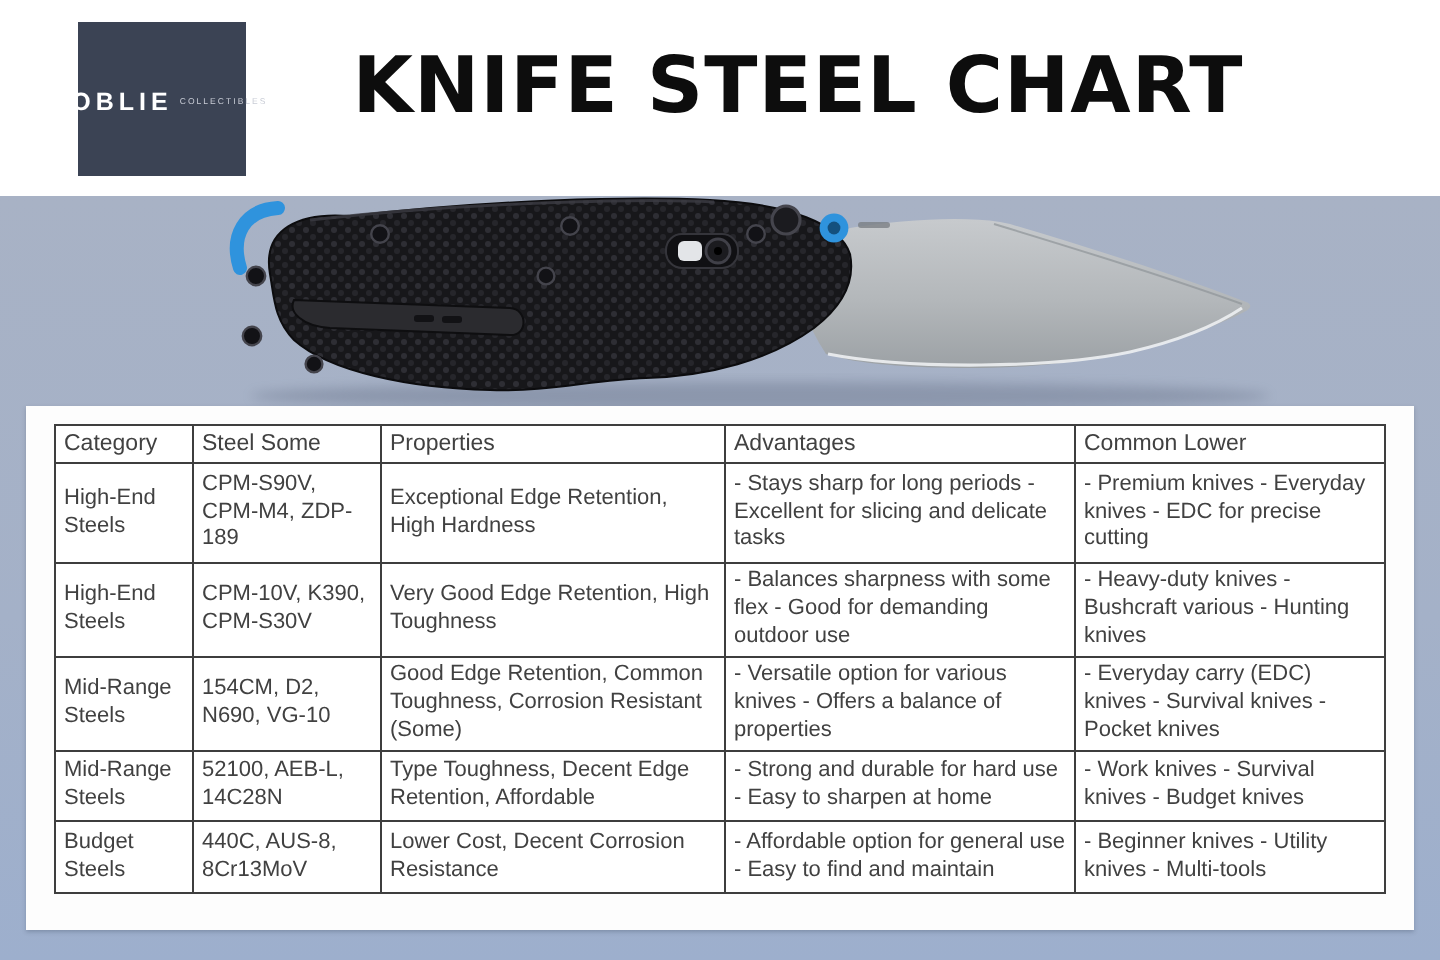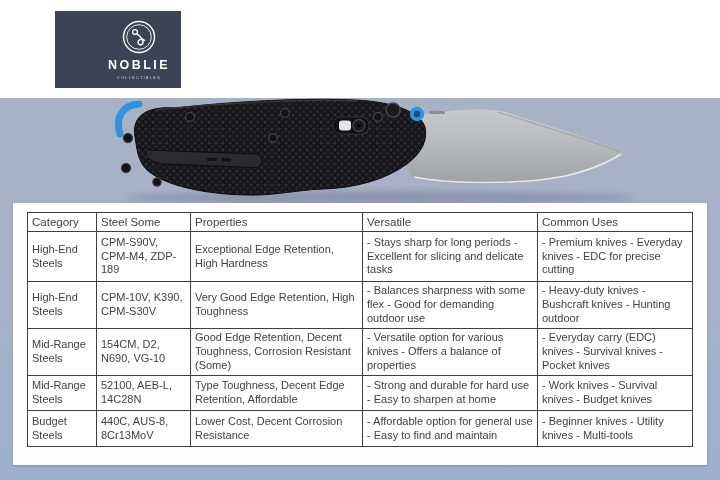--- a/index.html
+++ b/index.html
@@ -3,22 +3,22 @@
 <meta charset="utf-8">
 <style>
   html,body{margin:0;padding:0;background:#e8e8e8;}
   .page{
     position:relative;width:720px;height:480px;background:#ffffff;
     overflow:hidden;font-family:"Liberation Sans",sans-serif;
   }
   
   .header{position:absolute;left:0;top:0;width:720px;height:98px;background:#ffffff;}
   .logo{
-    position:absolute;left:55px;top:11px;width:84px;height:77px;background:#3b4354;
-    display:flex;flex-direction:column;align-items:center;justify-content:center;padding-left:42px;
+    position:absolute;left:39px;top:11px;width:84px;height:77px;background:#3b4354;
+    display:flex;flex-direction:row;align-items:center;justify-content:center;
   }
   .logo-emblem{width:36px;height:36px;}
   .logo-name{color:#ffffff;font-size:12.5px;font-weight:bold;letter-spacing:2.5px;margin-top:3px;}
   .logo-tag{color:#c9cdd6;font-size:5px;letter-spacing:1.2px;margin-top:2px;transform:scale(.85);}
   .title{
     position:absolute;left:158px;top:21px;width:482px;text-align:center;
     font-family:"DejaVu Sans","Liberation Sans",sans-serif;font-weight:bold;
     font-size:39px;letter-spacing:.5px;color:#0d0d0d;white-space:nowrap;
   }
   
@@ -56,20 +56,21 @@
     <div class="logo">
       <svg class="logo-emblem" viewBox="0 0 36 36">
         <circle cx="18" cy="18" r="15.5" fill="none" stroke="#ffffff" stroke-width="1.4"></circle>
         <circle cx="18" cy="18" r="12.3" fill="none" stroke="#ffffff" stroke-width="0.9"></circle>
         <circle cx="14" cy="13" r="2.4" fill="none" stroke="#ffffff" stroke-width="1.3"></circle>
         <path d="M16,15 C20,18 22,20 22,23 C22,25.5 19.8,26.5 18.2,25.4 C16.4,24.2 16.6,21.6 18.8,20.6 C20.4,19.9 22.4,20.3 23.4,21.2" fill="none" stroke="#ffffff" stroke-width="1.5" stroke-linecap="round"></path>
       </svg>
       <div class="logo-name">NOBLIE</div>
       <div class="logo-tag">COLLECTIBLES</div>
     </div>
+    <div class="title">KNIFE STEEL CHART</div>
   </div>
 
   <div class="band"></div>
 
   <svg class="knife" viewBox="0 0 560 118">
     <defs>
       <linearGradient id="bladeGrad" x1="0" y1="0" x2="0" y2="1">
         <stop offset="0" stop-color="#c7cacd"></stop>
         <stop offset="0.55" stop-color="#b3b7ba"></stop>
         <stop offset="1" stop-color="#9ca1a5"></stop>
@@ -133,41 +134,41 @@
           <col class="c2">
           <col class="c3">
           <col class="c4">
           <col class="c5">
       </colgroup>
       <tbody>
           <tr>
         <th>Category</th>
         <th>Steel Some</th>
         <th>Properties</th>
-        <th>Versatile</th>
-        <th>Common Uses</th>
+        <th>Advantages</th>
+        <th>Common Lower</th>
       </tr>
       <tr class="r1">
         <td>High-End Steels</td>
         <td>CPM-S90V, CPM-M4, ZDP-189</td>
         <td>Exceptional Edge Retention, High Hardness</td>
         <td>- Stays sharp for long periods - Excellent for slicing and delicate tasks</td>
         <td>- Premium knives - Everyday knives - EDC for precise cutting</td>
       </tr>
       <tr class="r2">
         <td>High-End Steels</td>
         <td>CPM-10V, K390, CPM-S30V</td>
         <td>Very Good Edge Retention, High Toughness</td>
         <td>- Balances sharpness with some flex - Good for demanding outdoor use</td>
-        <td>- Heavy-duty knives - Bushcraft knives - Hunting outdoor</td>
+        <td>- Heavy-duty knives - Bushcraft various - Hunting knives</td>
       </tr>
       <tr class="r3">
         <td>Mid-Range Steels</td>
         <td>154CM, D2, N690, VG-10</td>
-        <td>Good Edge Retention, Decent Toughness, Corrosion Resistant (Some)</td>
+        <td>Good Edge Retention, Common Toughness, Corrosion Resistant (Some)</td>
         <td>- Versatile option for various knives - Offers a balance of properties</td>
         <td>- Everyday carry (EDC) knives - Survival knives - Pocket knives</td>
       </tr>
       <tr class="r4">
         <td>Mid-Range Steels</td>
         <td>52100, AEB-L, 14C28N</td>
         <td>Type Toughness, Decent Edge Retention, Affordable</td>
         <td>- Strong and durable for hard use - Easy to sharpen at home</td>
         <td>- Work knives - Survival knives - Budget knives</td>
       </tr>

